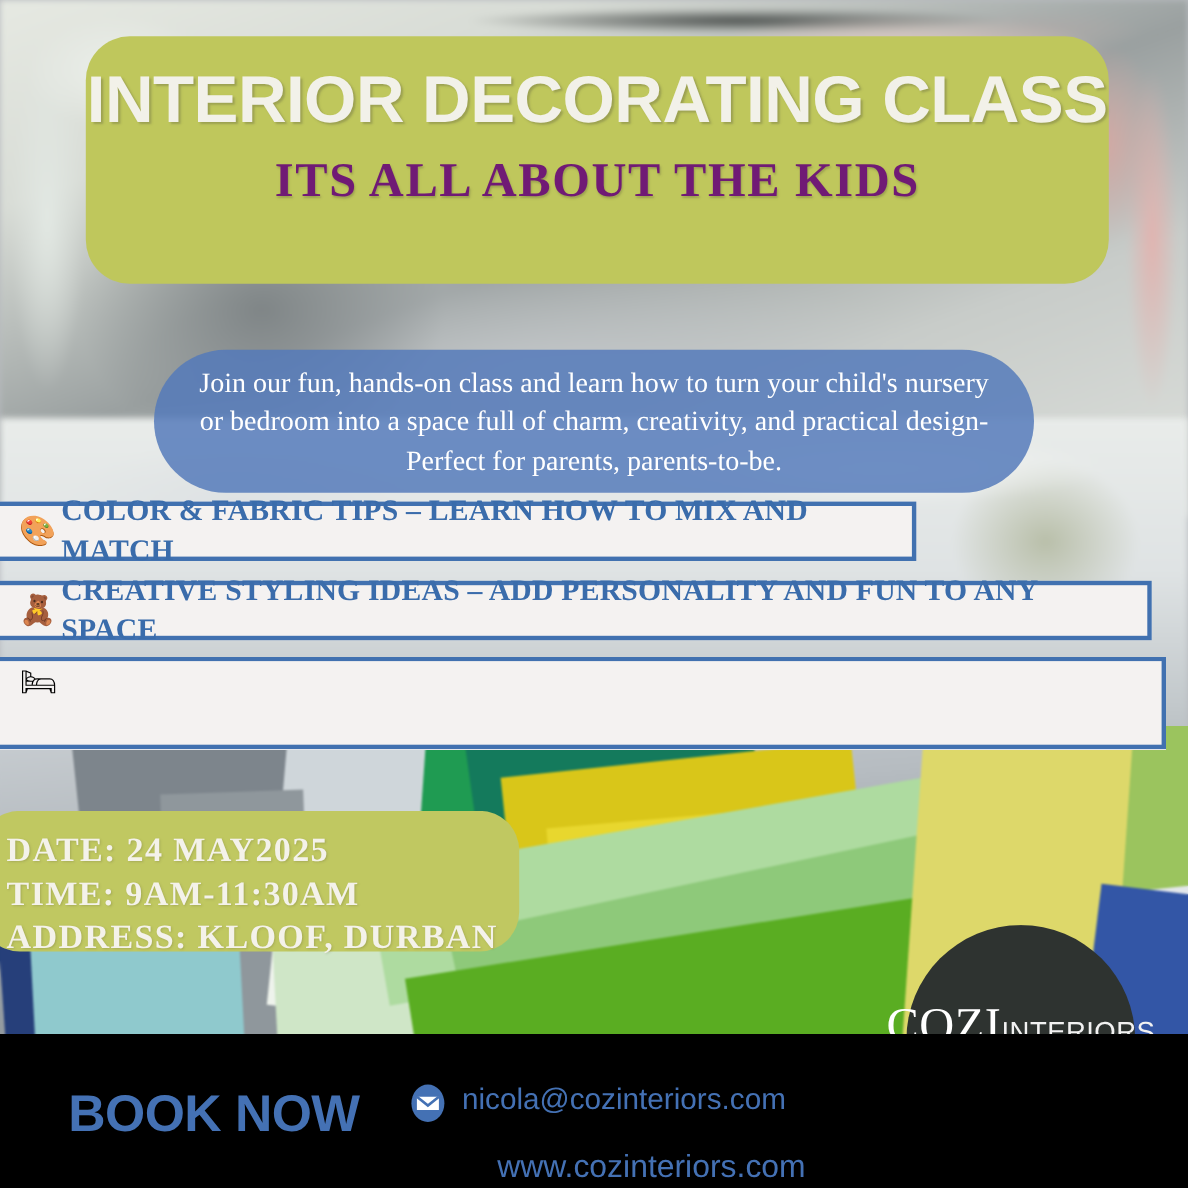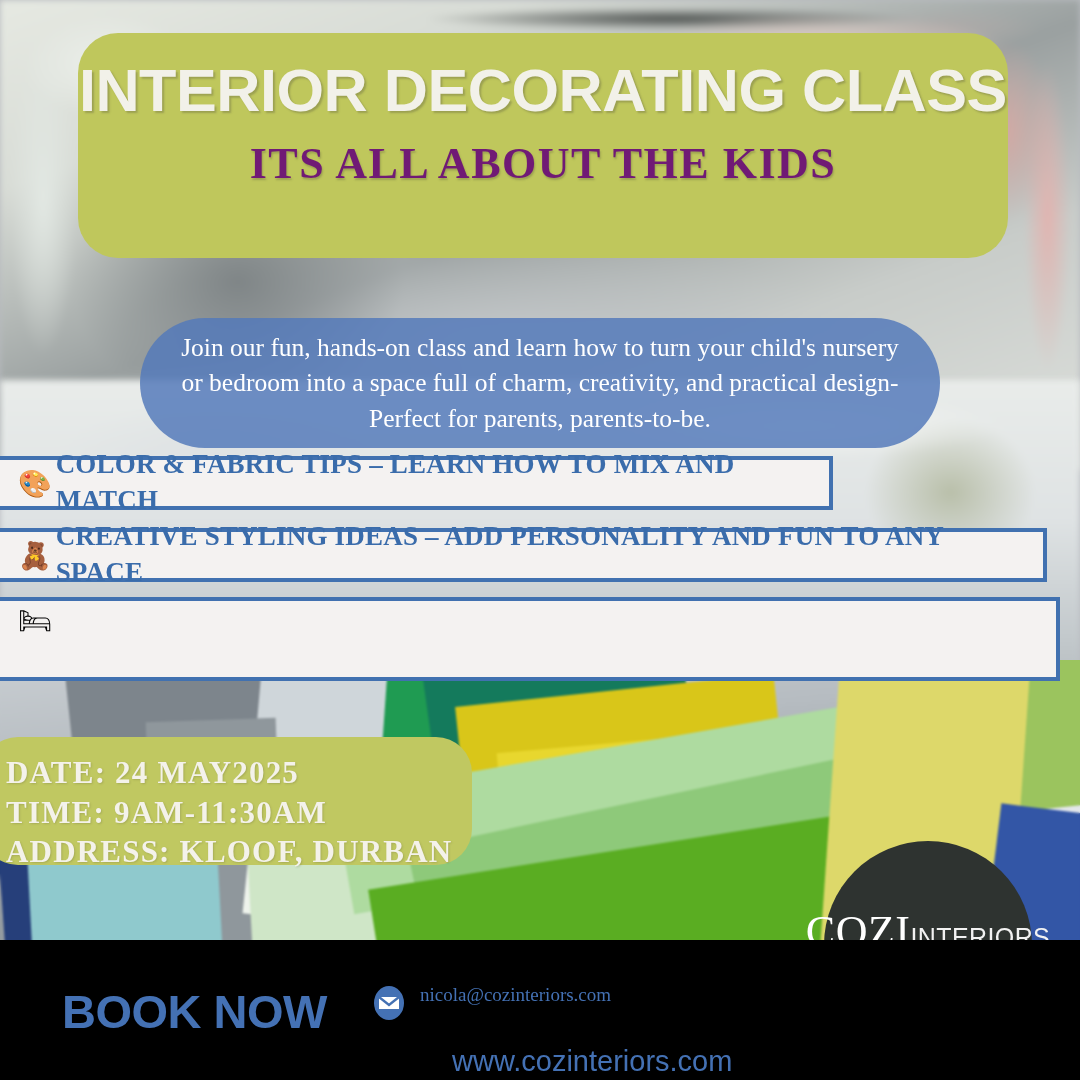--- a/index.html
+++ b/index.html
@@ -180,22 +180,22 @@
   .book-now{
     position:absolute;left:62px;top:44px;
     font-family:"Liberation Sans", sans-serif;
     font-weight:bold;font-size:47px;letter-spacing:-0.5px;color:#4471b4;
   }
   .mail-icon{
     position:absolute;left:369px;top:43px;width:40px;height:40px;
   }
   .contact-email{
     position:absolute;left:420px;top:44px;
-    font-family:Liberation Serif, serif;
-    font-size:19px;color:#4471b4;
+    font-family:Liberation Sans, sans-serif;
+    font-size:27px;color:#4471b4;
   }
   .contact-web{
     position:absolute;left:452px;top:85px;
     font-family:"Liberation Sans", sans-serif;
     font-size:29px;color:#4471b4;margin-top:20px;
   }
 </style>
 </head>
 <body>
 

